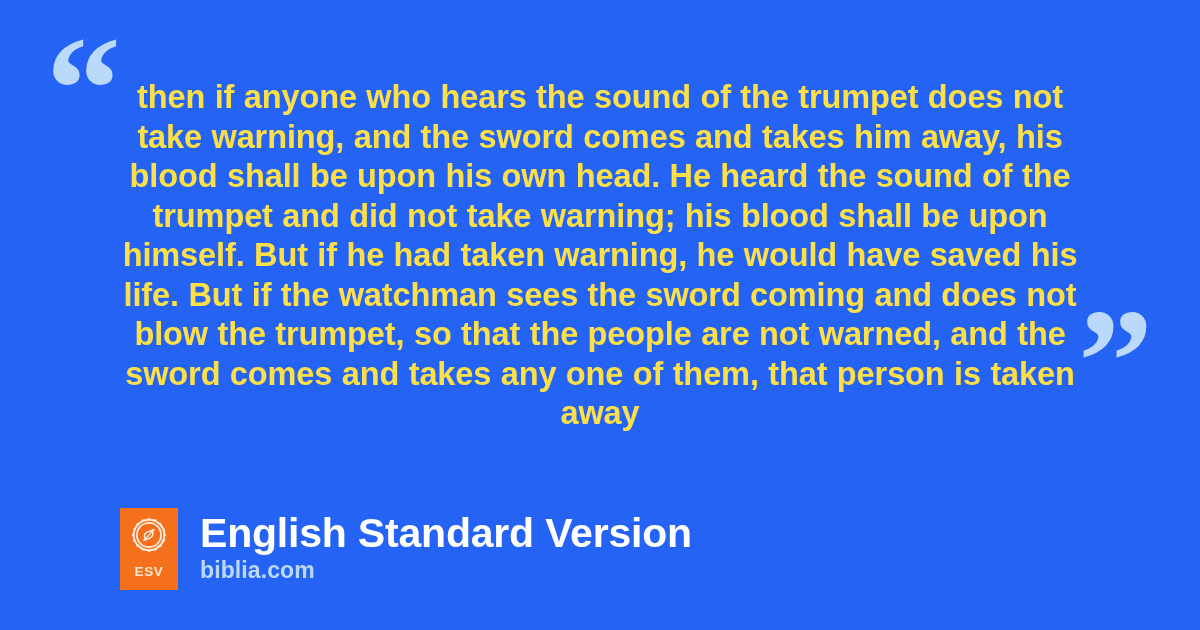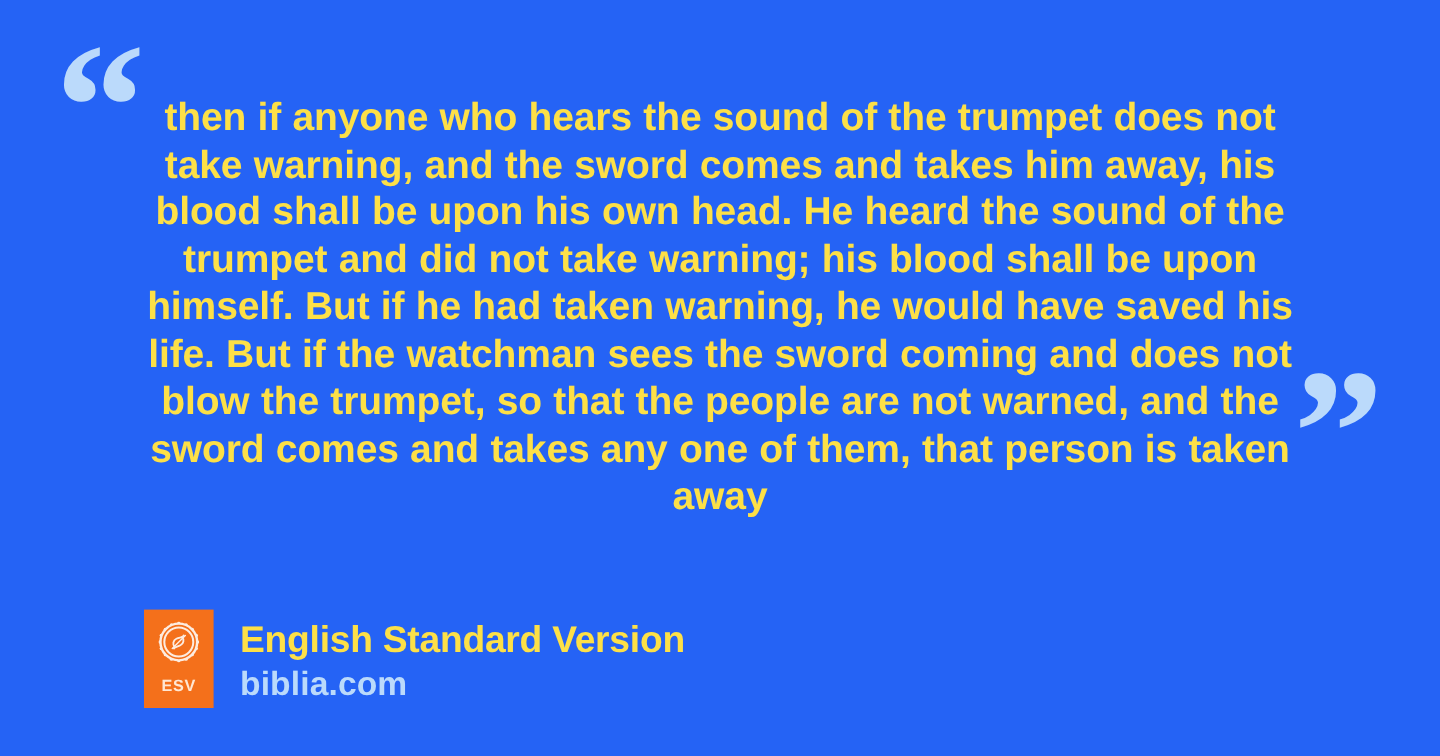--- a/index.html
+++ b/index.html
@@ -101,34 +101,34 @@
   }
 
   #footer-text {
     margin-left: 22px;
     display: flex;
     flex-direction: column;
     justify-content: flex-start;
     padding-top: 2px;
   }
   #version-name {
-    color: #fde047;
+    color: #ffffff;
     font-family: "Liberation Sans Narrow", "Liberation Sans", sans-serif;
     font-weight: 700;
-    font-size: 31px;
+    font-size: 41px;
     line-height: 46px;
     letter-spacing: -0.2px;
     white-space: nowrap;
     text-align: right;
   }
   #site-domain {
     color: #bbdafb;
     font-family: "Liberation Sans Narrow", "Liberation Sans", sans-serif;
     font-weight: 700;
-    font-size: 28px;
+    font-size: 23px;
     line-height: 28px;
     letter-spacing: 0.1px;
     white-space: nowrap;
   }
 </style>
 </head>
 <body>
 
 <div id="card">
 

